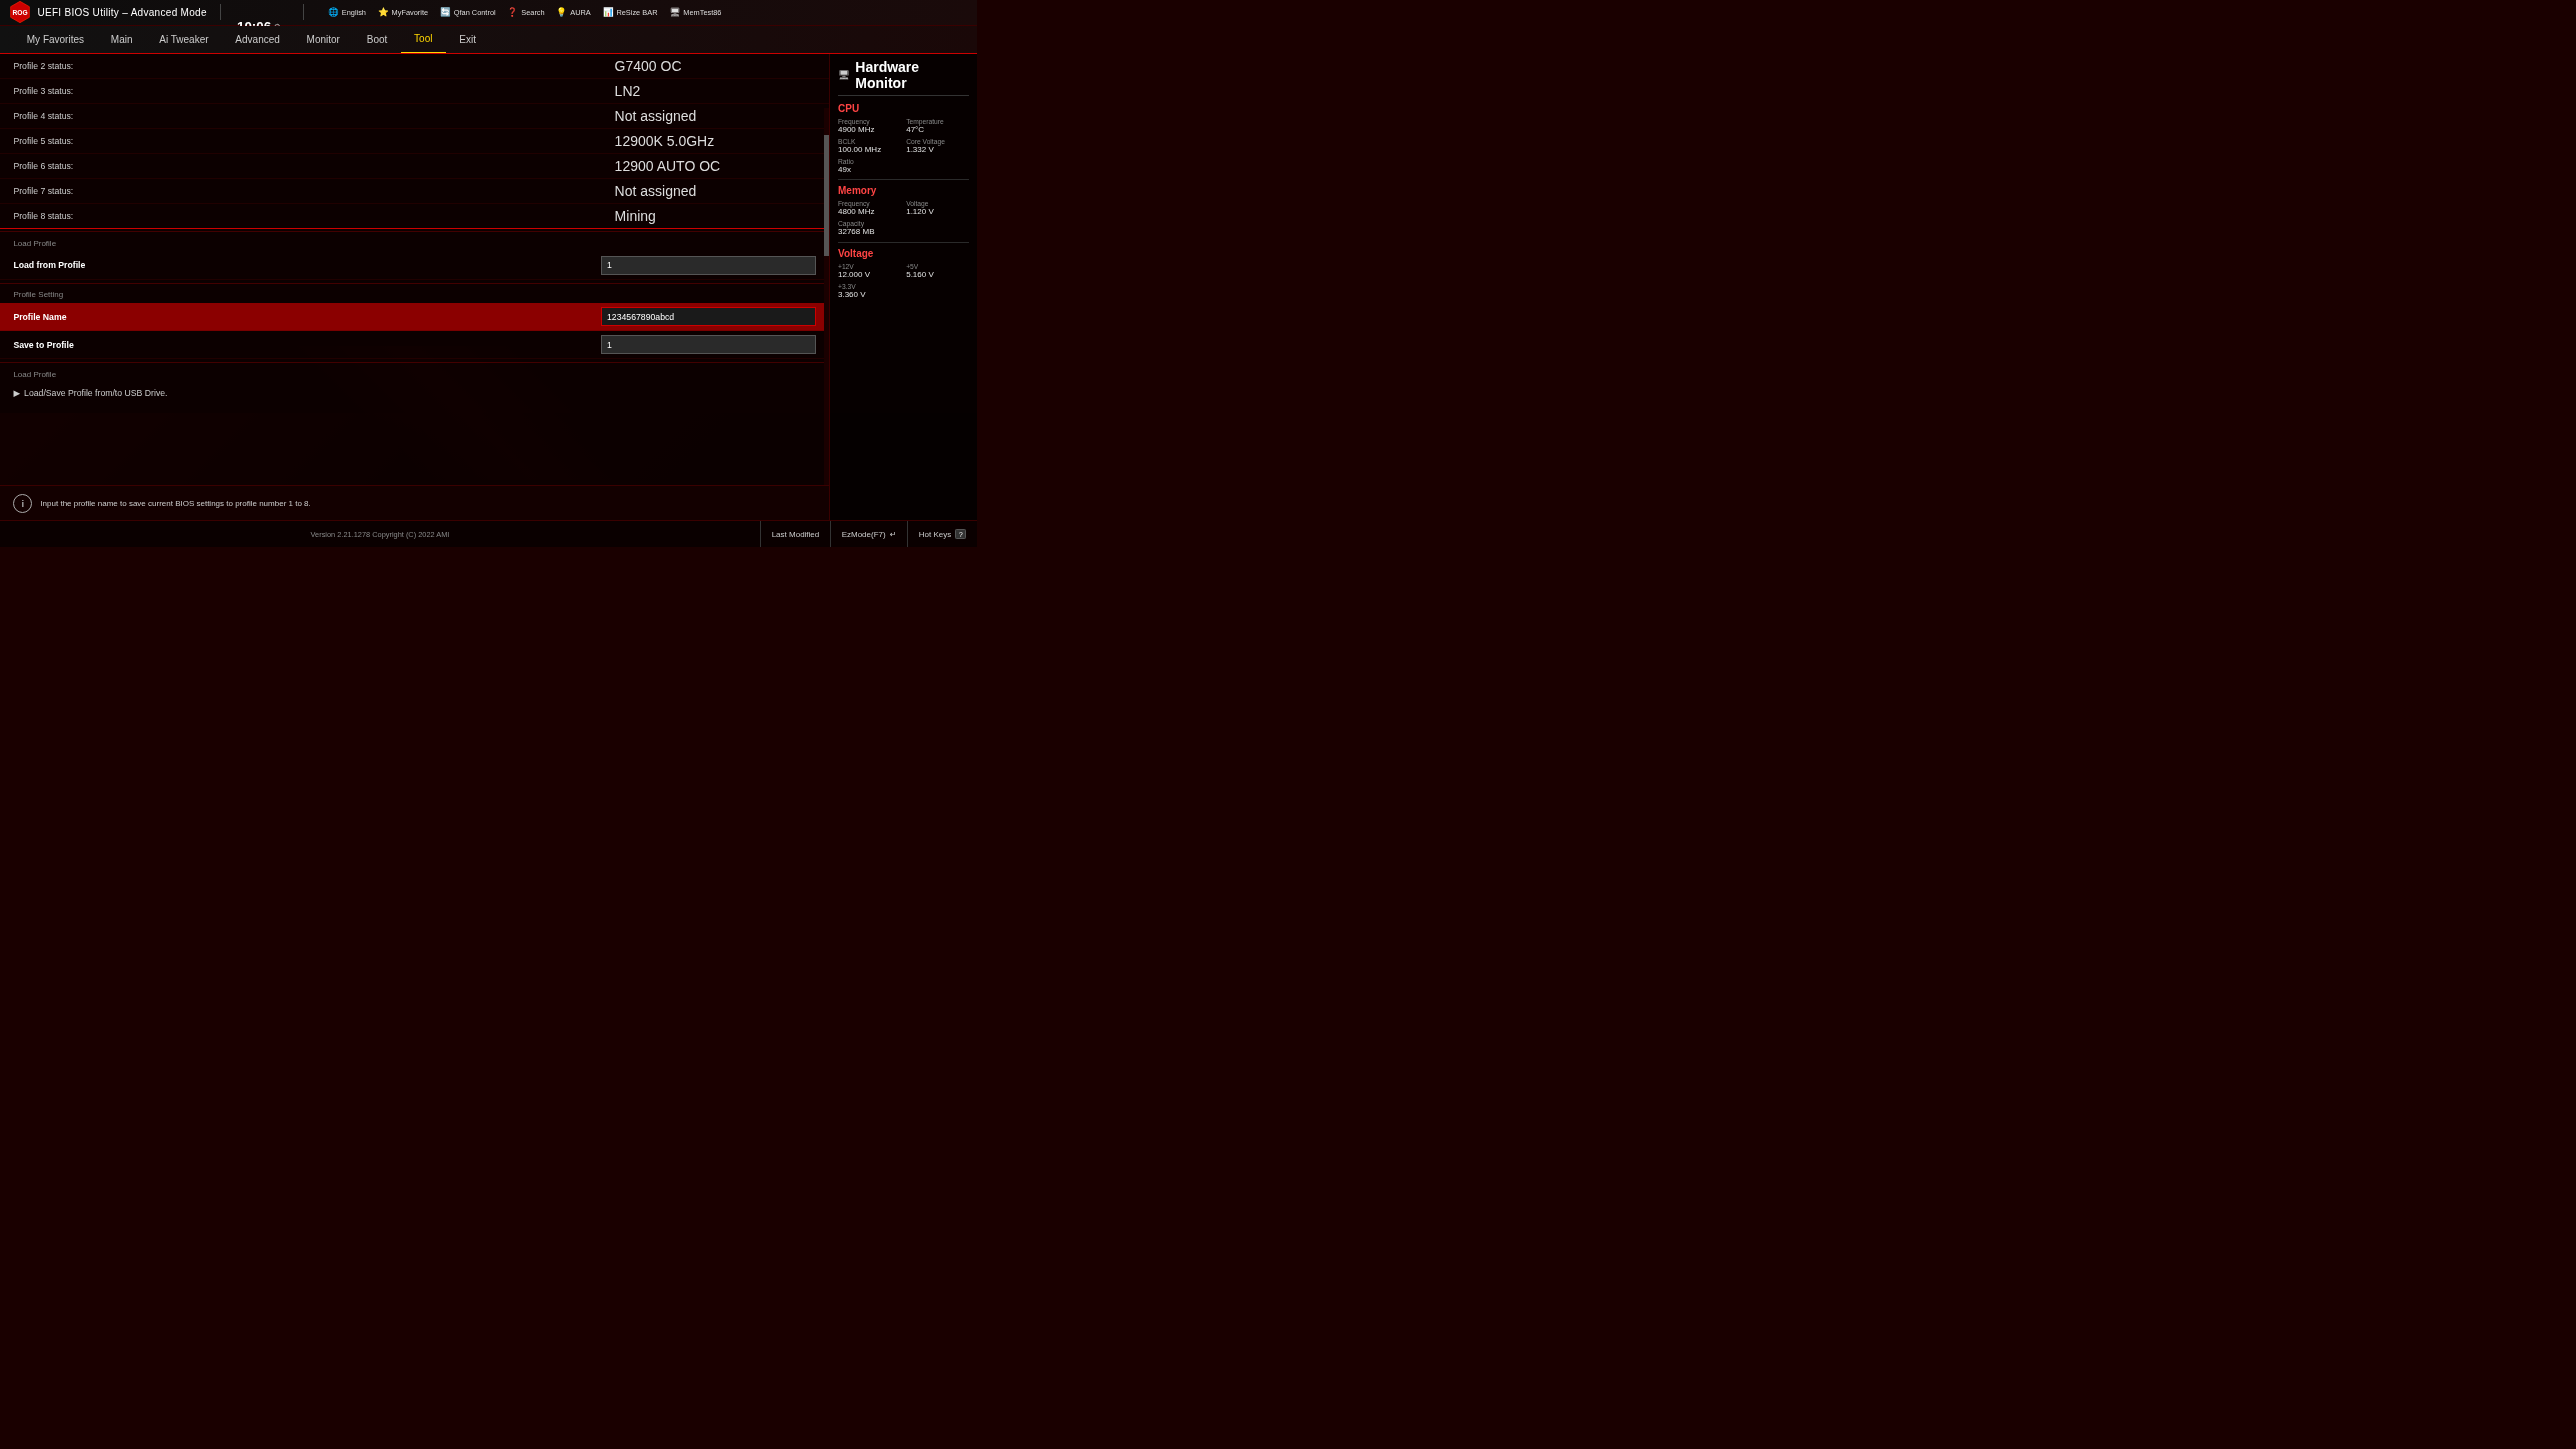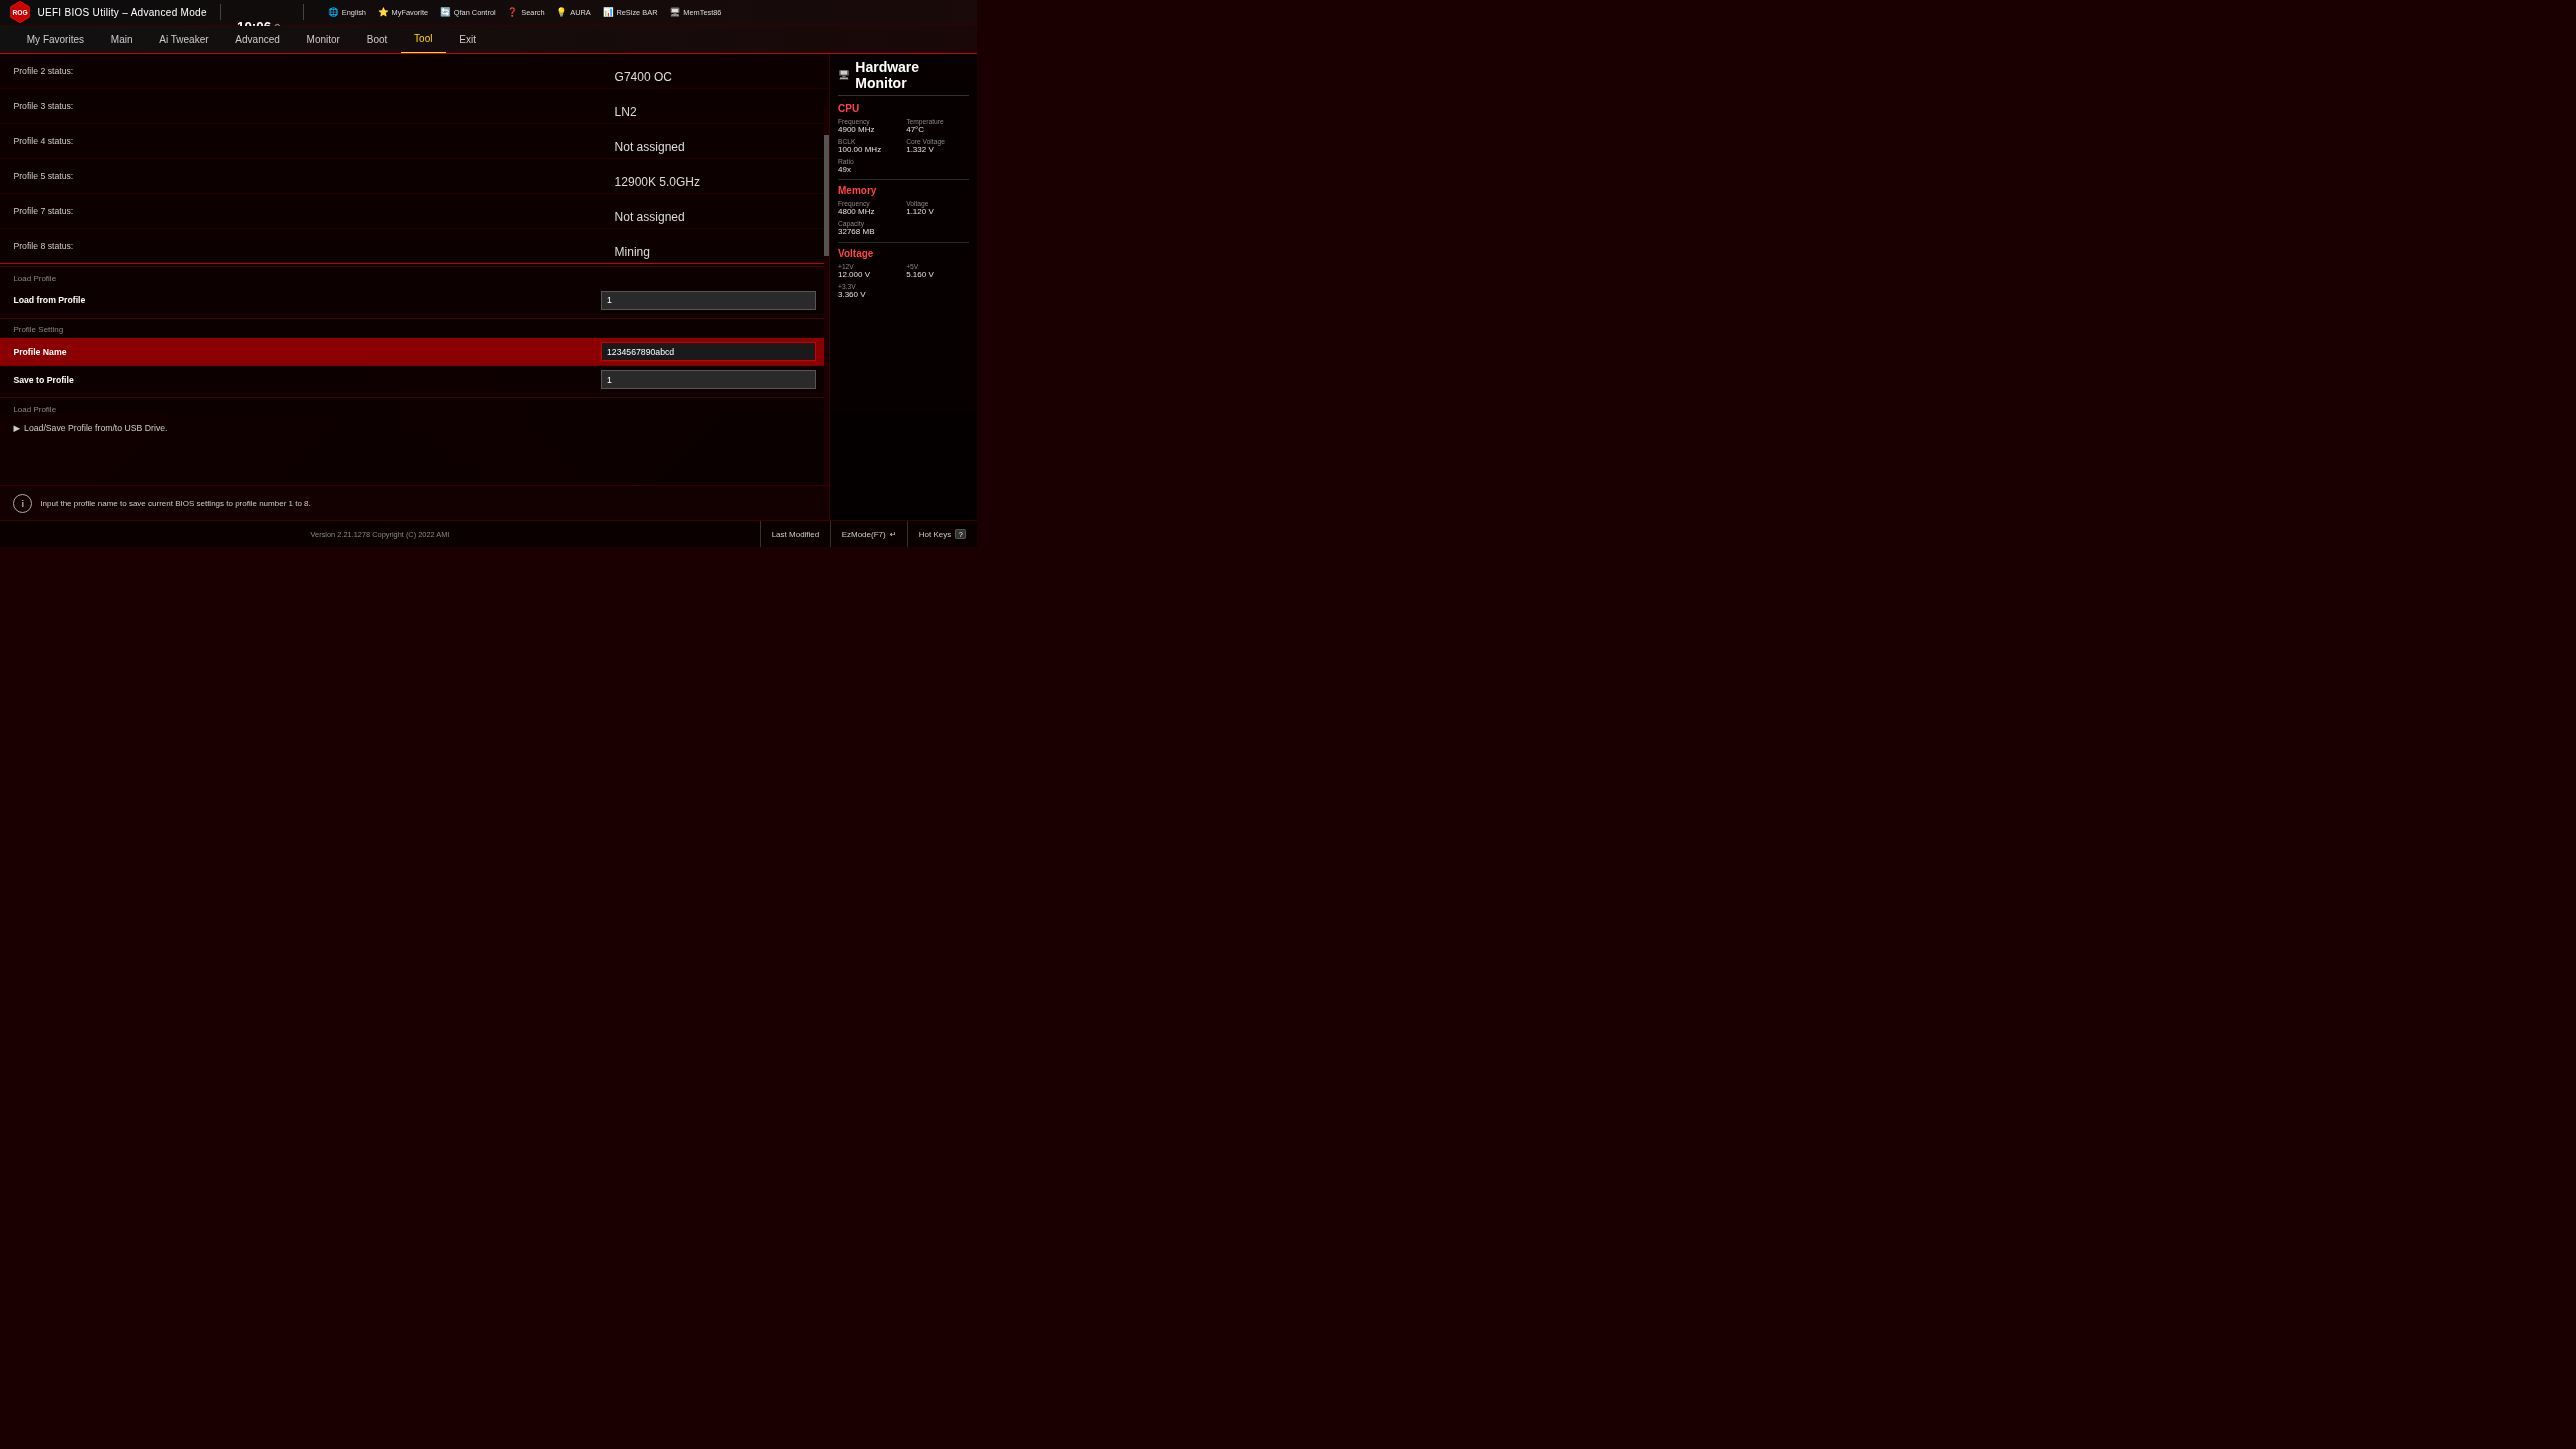--- a/index.html
+++ b/index.html
@@ -184,23 +184,22 @@
     }
 
     .profile-row .label {
       color: #ccc;
       font-size: 8.7px;
       flex: 1;
     }
 
     .profile-row .value {
       color: #ddd;
-      font-size: 12px;
+      font-size: 14px;
       min-width: 201px;
-      margin-top: 12px;
     }
 
     .section-header {
       padding: 6.7px 13.4px 4px 13.4px;
       color: #888;
       font-size: 8px;
       border-top: 0.7px solid rgba(120,0,0,0.5);
       margin-top: 2.7px;
     }
 
@@ -502,20 +501,24 @@
       </div>
       <div class="profile-row">
         <span class="label">Profile 4 status:</span>
         <span class="value">Not assigned</span>
       </div>
       <div class="profile-row">
         <span class="label">Profile 5 status:</span>
         <span class="value">12900K 5.0GHz</span>
       </div>
       <div class="profile-row">
+        <span class="label">Profile 6 status:</span>
+        <span class="value">12900 AUTO OC</span>
+      </div>
+      <div class="profile-row">
         <span class="label">Profile 7 status:</span>
         <span class="value">Not assigned</span>
       </div>
       <div class="profile-row" style="border-bottom: 1.3px solid #cc0000;">
         <span class="label">Profile 8 status:</span>
         <span class="value">Mining</span>
       </div>
 
       <div class="section-header">Load Profile</div>
 

